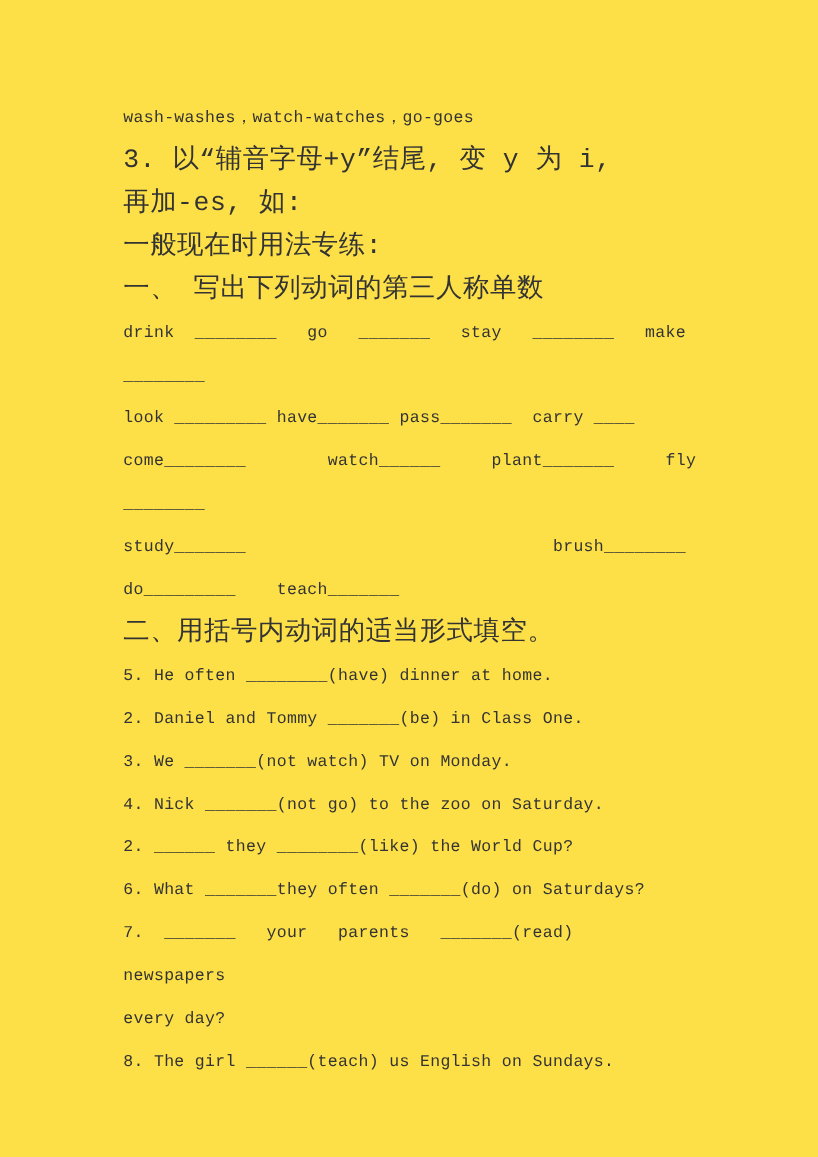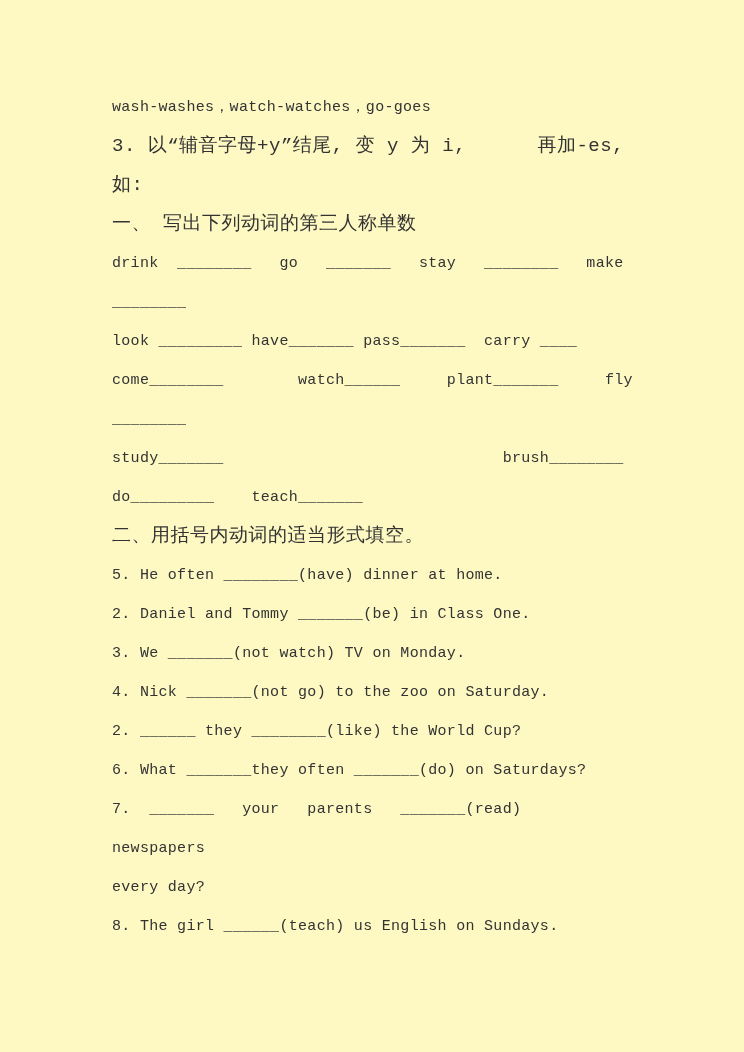--- a/index.html
+++ b/index.html
@@ -4,50 +4,51 @@
 <style>
   html, body {
     margin: 0;
     padding: 0;
     background: #ffffff;
   }
   .page {
     position: relative;
     width: 744px;
     height: 1052px;
-    background: #fef9c3;
+    background: #fde047;
     overflow: hidden;
     font-family: "Liberation Mono", "DejaVu Sans Mono", monospace;
     color: #333333;
   }
   .content {
     padding: 88px 108px 0 112px;
   }
   .line {
     margin: 0;
     font-size: 15px;
     line-height: 39px;
     white-space: pre-wrap;
     letter-spacing: 0.3px;
     word-break: break-word;
   }
   .zh {
-    font-size: 19px;
+    font-size: 24px;
     letter-spacing: 0.5px;
   }
 </style>
 </head>
 <body>
 
 <div class="page">
   <div class="content">
 
     <p class="line">wash-washes，watch-watches，go-goes</p>
     <p class="line zh">3. 以“辅音字母+y”结尾, 变 y 为 i,      再加-es, 如:</p>
 
+    <p class="line zh">一般现在时用法专练:</p>
 
     <p class="line zh">一、 写出下列动词的第三人称单数</p>
     <p class="line">drink  ________   go   _______   stay   ________   make</p>
     <p class="line">________</p>
     <p class="line">look _________ have_______ pass_______  carry ____</p>
     <p class="line">come________        watch______     plant_______     fly</p>
     <p class="line">________</p>
     <p class="line">study_______                              brush________</p>
     <p class="line">do_________    teach_______</p>
 

